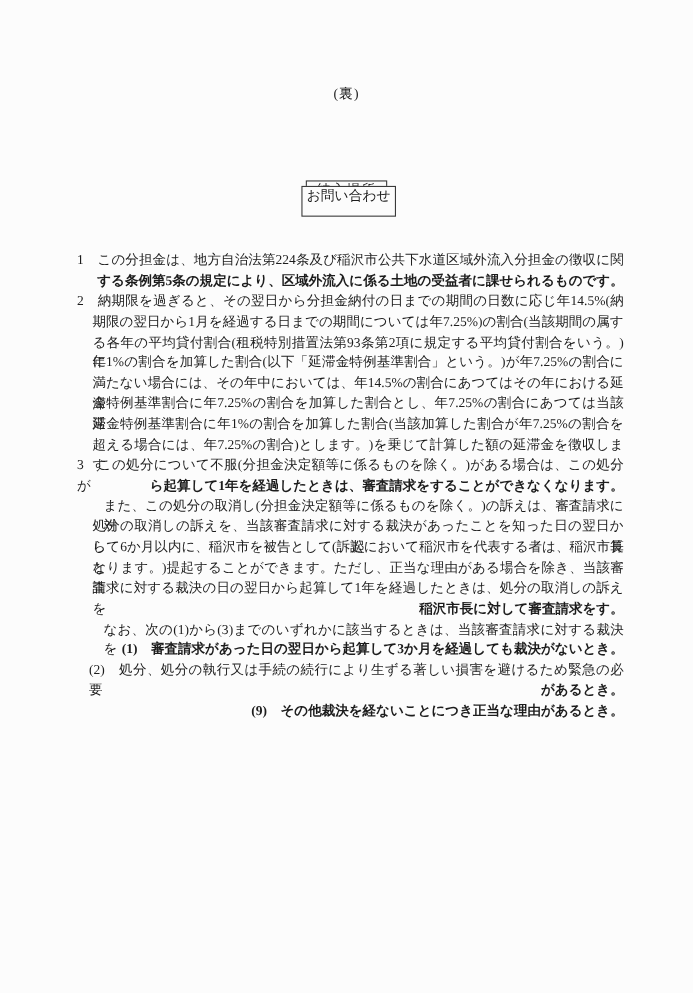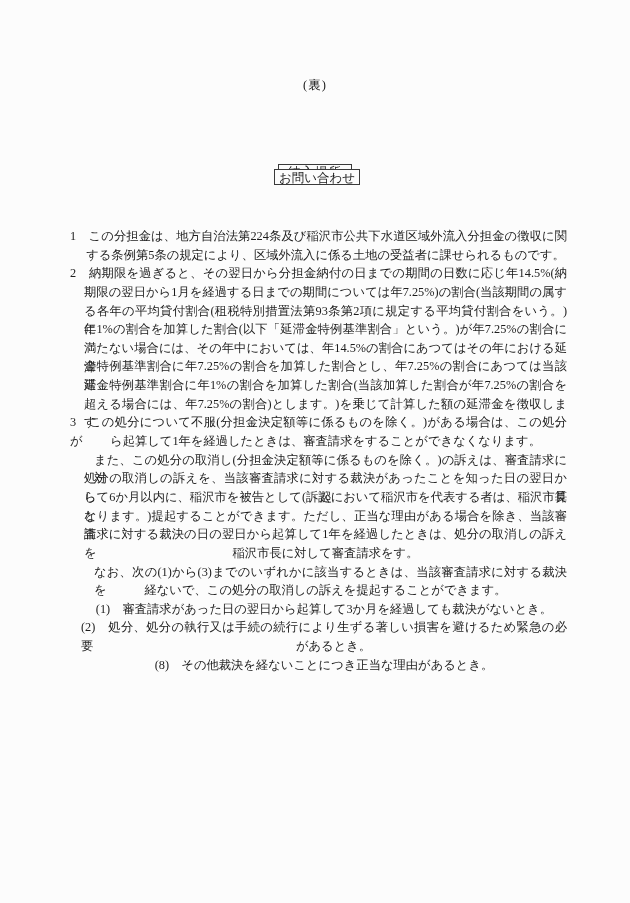--- a/index.html
+++ b/index.html
@@ -40,21 +40,21 @@
     width: 74px;
     height: 17px;
     line-height: 15px;
     letter-spacing: 1px;
     margin-top: 48px;
   }
   .box-contact {
     left: 274px;
     top: 169px;
     width: 86px;
-    height: 16px;
+    height: 28px;
     line-height: 16px;
   }
   .body-text {
     position: absolute;
     left: 70px;
     top: 227px;
     width: 497px;
     font-size: 12.3px;
     line-height: 18.65px;
   }
@@ -65,21 +65,21 @@
   }
   .ind-0  { padding-left: 0; }
   .ind-1  { padding-left: 14px; }
   .ind-2  { padding-left: 24px; }
   .ind-s0 { padding-left: 11px; }
   .ind-s1 { padding-left: 30px; }
   .al-j {
     text-align: justify;
     text-align-last: justify;
   }
-  .al-l { text-align: center; }
+  .al-l { text-align: right; font-weight: bold; }
 </style>
 </head>
 <body>
 
 <div class="page">
 
   <div class="side-label">(裏)</div>
 
   <div class="framed-box box-payment">
     <span>納入場所</span>
@@ -102,20 +102,19 @@
       <div class="line ind-1 al-j">超える場合には、年7.25%の割合)とします。)を乗じて計算した額の延滞金を徴収します。</div>
       <div class="line ind-0 al-j">3　この処分について不服(分担金決定額等に係るものを除く。)がある場合は、この処分が</div>
       <div class="line ind-1 al-l">ら起算して1年を経過したときは、審査請求をすることができなくなります。</div>
       <div class="line ind-2 al-j">また、この処分の取消し(分担金決定額等に係るものを除く。)の訴えは、審査請求に対</div>
       <div class="line ind-1 al-j">処分の取消しの訴えを、当該審査請求に対する裁決があったことを知った日の翌日から起算</div>
       <div class="line ind-1 al-j">して6か月以内に、稲沢市を被告として(訴訟において稲沢市を代表する者は、稲沢市長と</div>
       <div class="line ind-1 al-j">なります。)提起することができます。ただし、正当な理由がある場合を除き、当該審査</div>
       <div class="line ind-1 al-j">請求に対する裁決の日の翌日から起算して1年を経過したときは、処分の取消しの訴えを</div>
       <div class="line ind-1 al-l">稲沢市長に対して審査請求をす。</div>
       <div class="line ind-2 al-j">なお、次の(1)から(3)までのいずれかに該当するときは、当該審査請求に対する裁決を</div>
-      <div class="line ind-1 al-l">経ないで、この処分の取消しの訴えを提起することができます。</div>
       <div class="line ind-s0 al-l">(1)　審査請求があった日の翌日から起算して3か月を経過しても裁決がないとき。</div>
       <div class="line ind-s0 al-j">(2)　処分、処分の執行又は手続の続行により生ずる著しい損害を避けるため緊急の必要</div>
       <div class="line ind-s1 al-l">があるとき。</div>
-      <div class="line ind-s0 al-l">(8)　その他裁決を経ないことにつき正当な理由があるとき。</div>
+      <div class="line ind-s0 al-l">(9)　その他裁決を経ないことにつき正当な理由があるとき。</div>
     </div>
 
 </div>
 
 </body></html>

